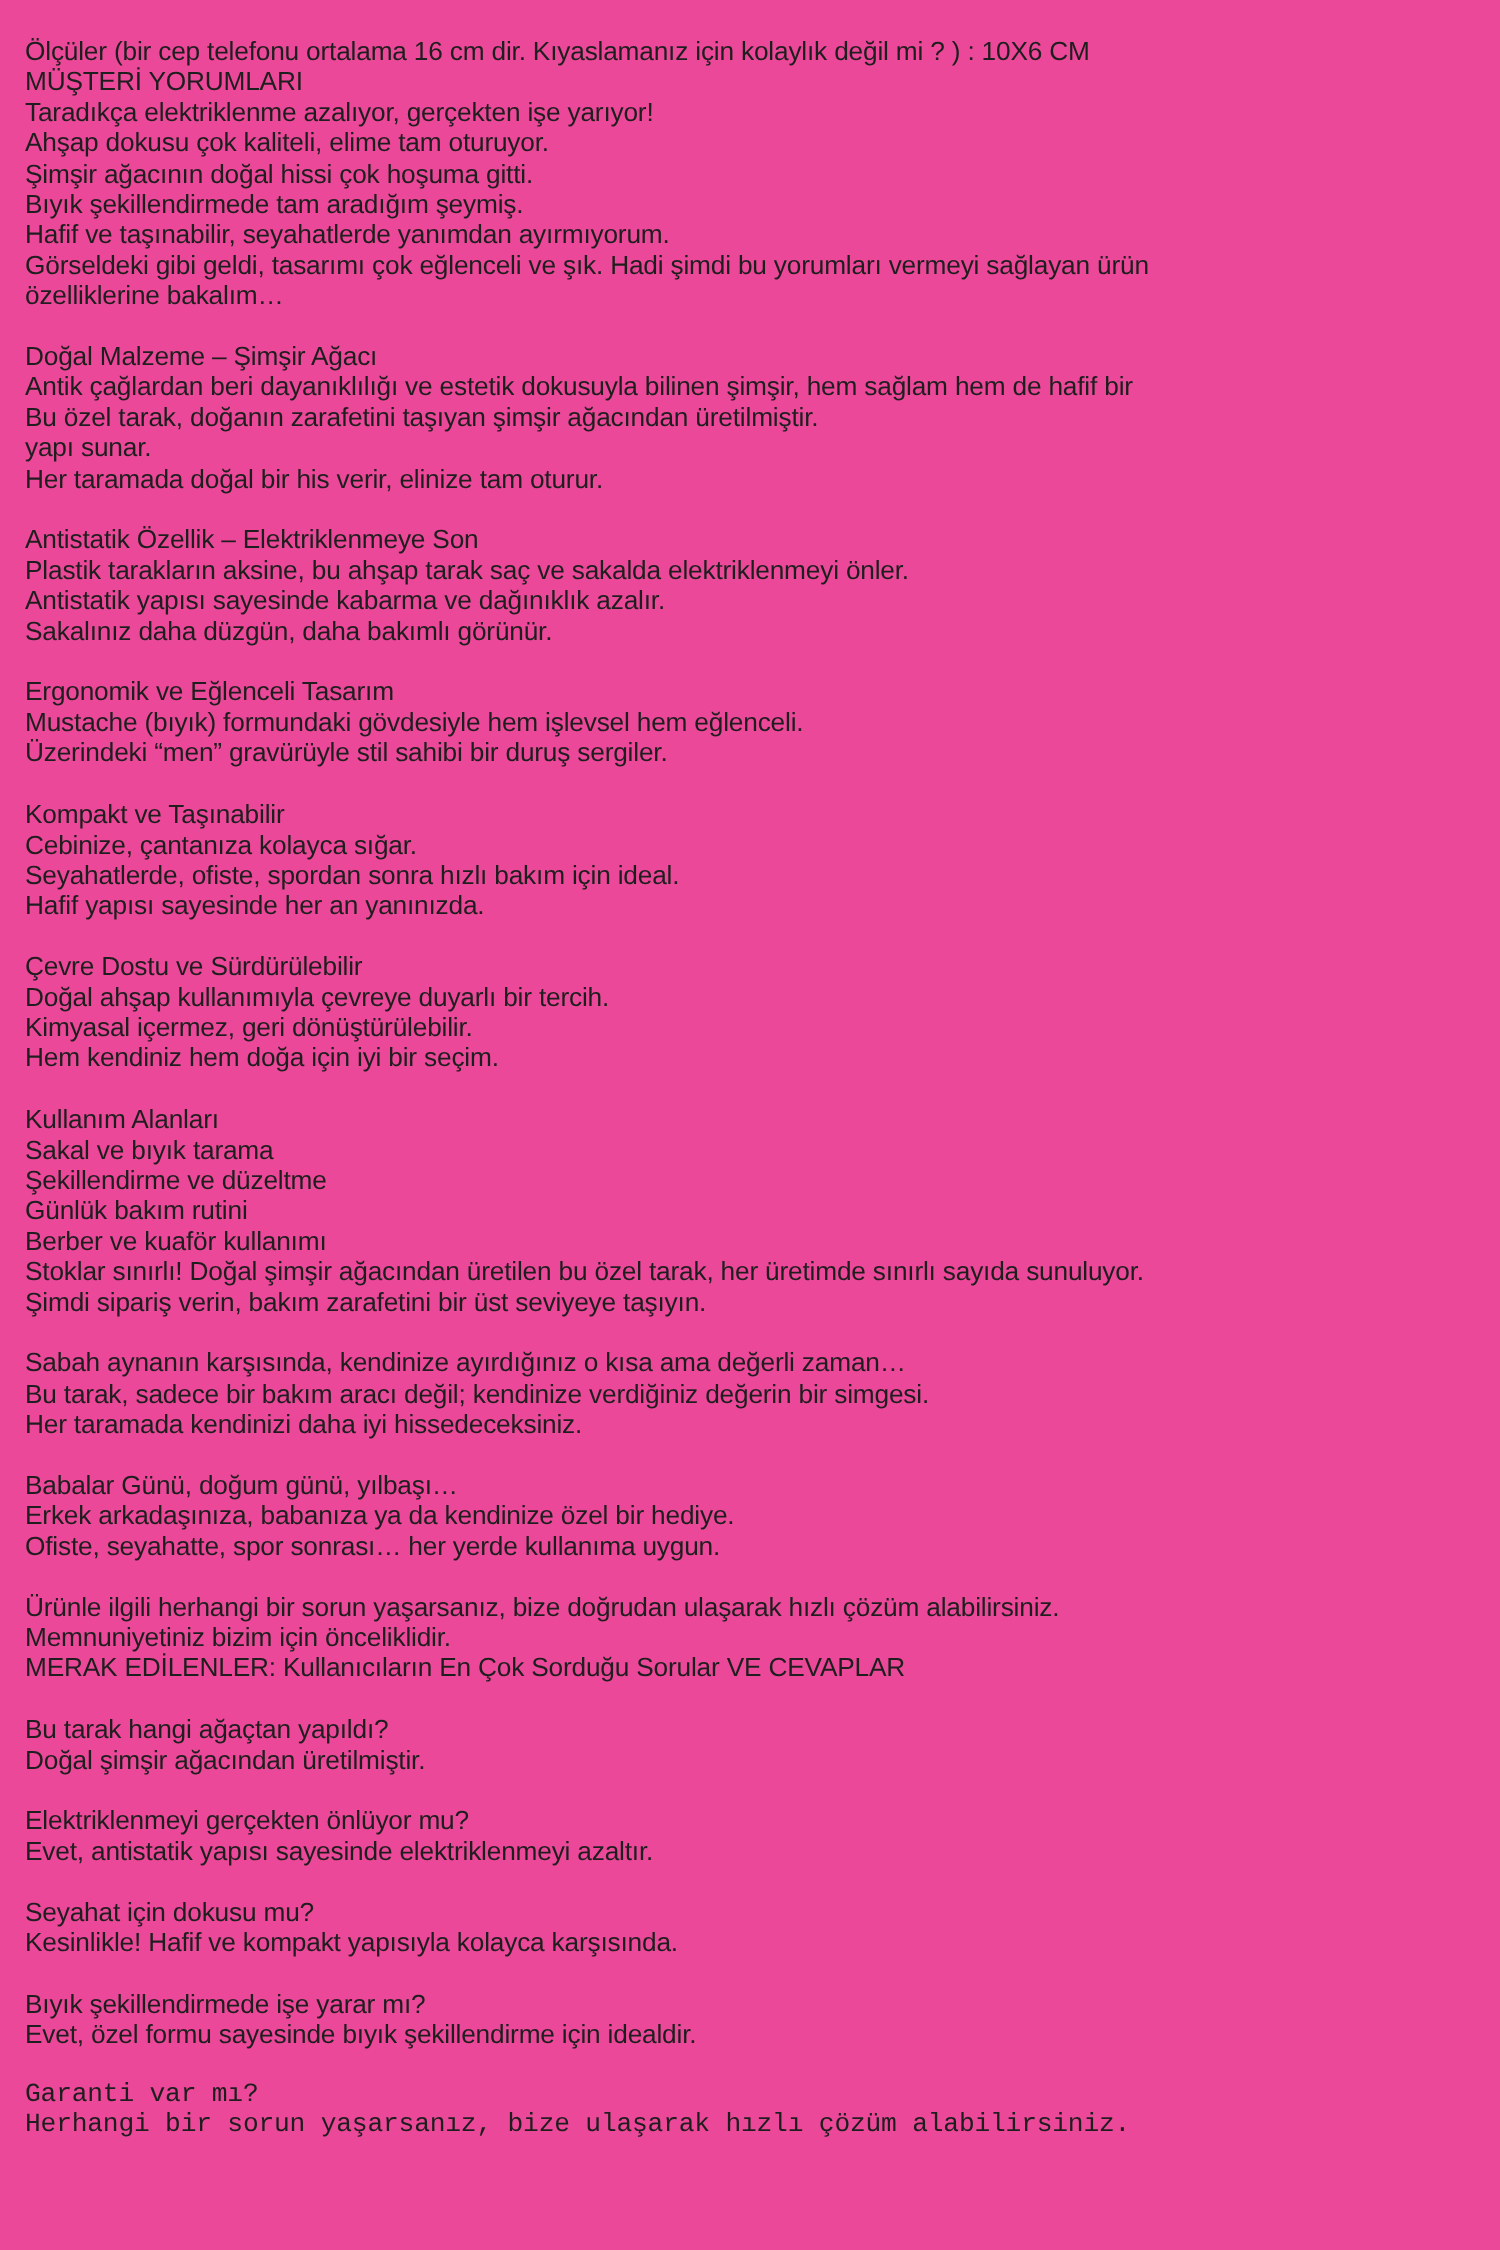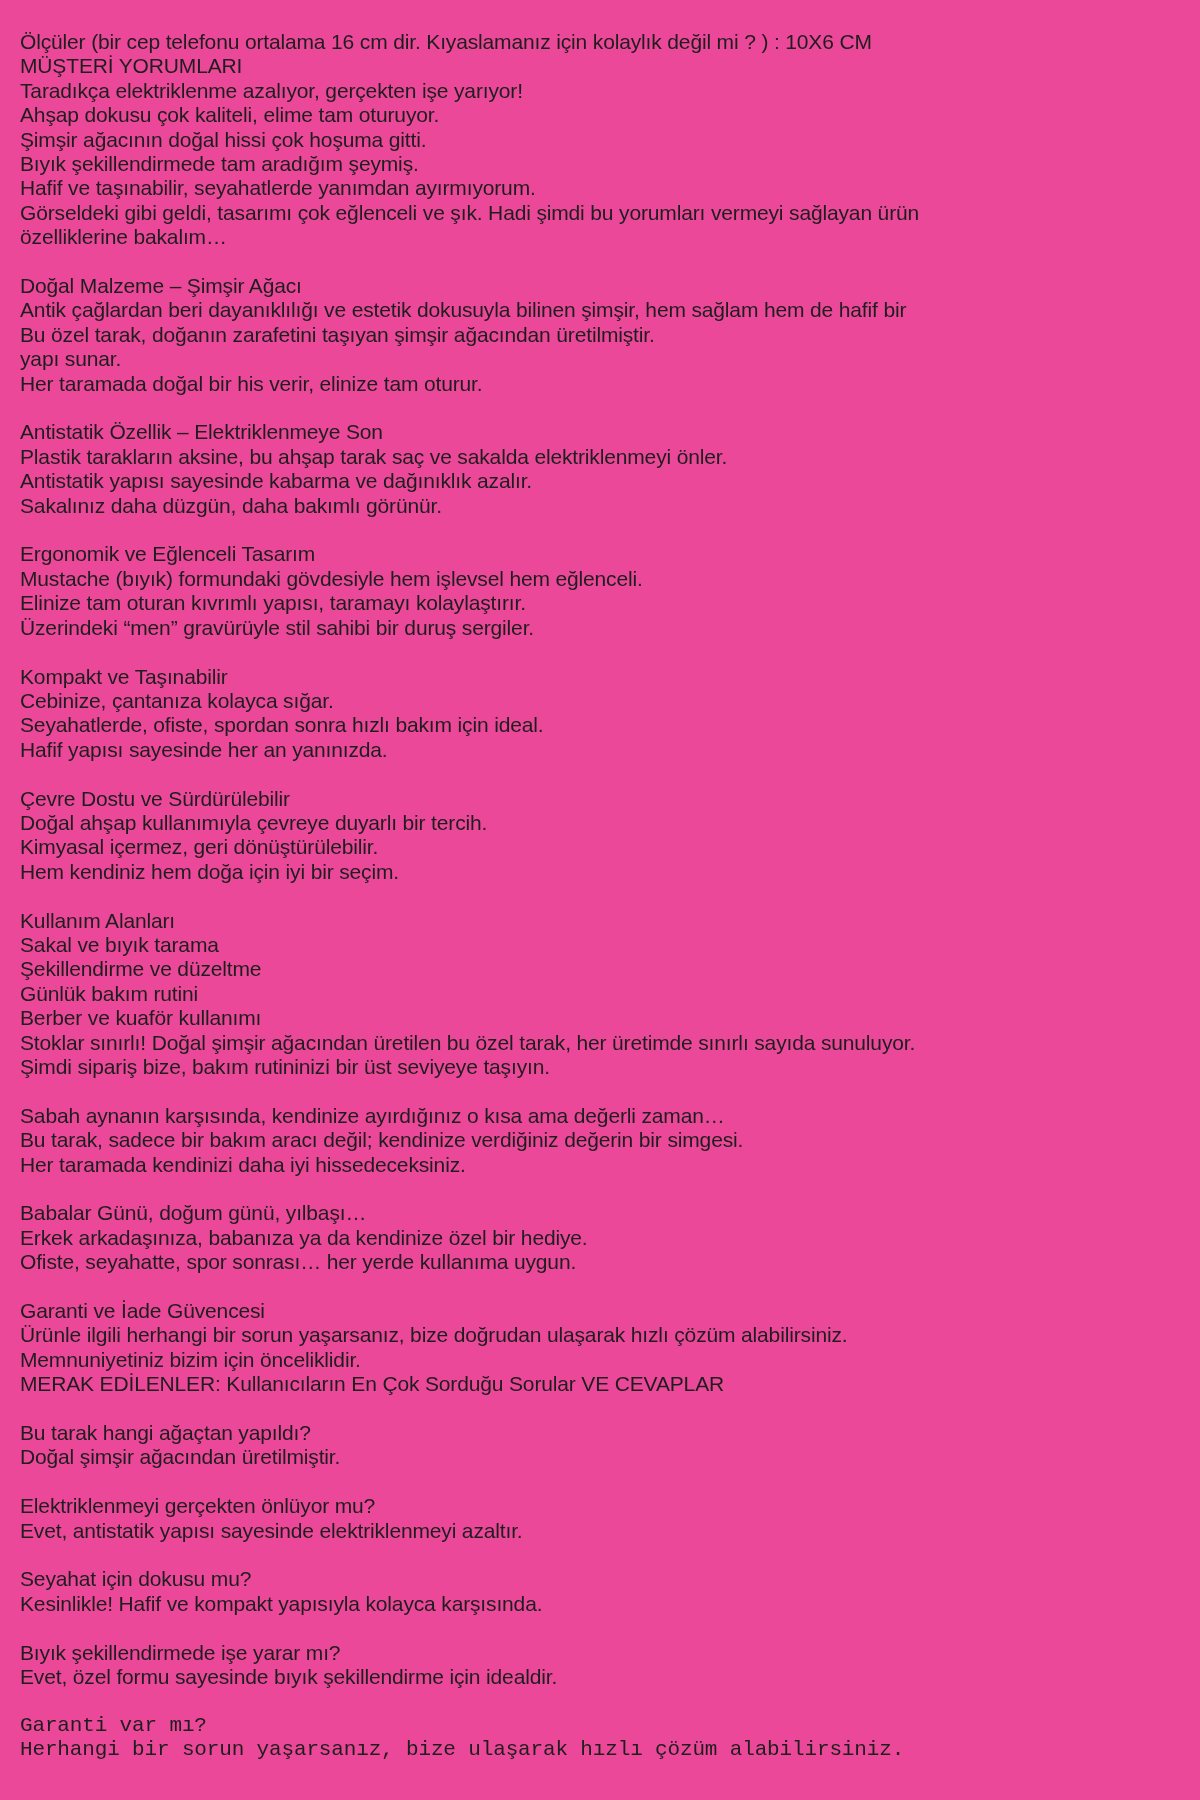--- a/index.html
+++ b/index.html
@@ -63,21 +63,20 @@
       </div>
       <div class="para">
         <div class="line">Antistatik Özellik – Elektriklenmeye Son</div>
         <div class="line">Plastik tarakların aksine, bu ahşap tarak saç ve sakalda elektriklenmeyi önler.</div>
         <div class="line">Antistatik yapısı sayesinde kabarma ve dağınıklık azalır.</div>
         <div class="line">Sakalınız daha düzgün, daha bakımlı görünür.</div>
       </div>
       <div class="para">
         <div class="line">Ergonomik ve Eğlenceli Tasarım</div>
         <div class="line">Mustache (bıyık) formundaki gövdesiyle hem işlevsel hem eğlenceli.</div>
-        <div class="line">Elinize tam oturan kıvrımlı yapısı, taramayı kolaylaştırır.</div>
         <div class="line">Üzerindeki “men” gravürüyle stil sahibi bir duruş sergiler.</div>
       </div>
       <div class="para">
         <div class="line">Kompakt ve Taşınabilir</div>
         <div class="line">Cebinize, çantanıza kolayca sığar.</div>
         <div class="line">Seyahatlerde, ofiste, spordan sonra hızlı bakım için ideal.</div>
         <div class="line">Hafif yapısı sayesinde her an yanınızda.</div>
       </div>
       <div class="para">
         <div class="line">Çevre Dostu ve Sürdürülebilir</div>
@@ -85,34 +84,33 @@
         <div class="line">Kimyasal içermez, geri dönüştürülebilir.</div>
         <div class="line">Hem kendiniz hem doğa için iyi bir seçim.</div>
       </div>
       <div class="para">
         <div class="line">Kullanım Alanları</div>
         <div class="line">Sakal ve bıyık tarama</div>
         <div class="line">Şekillendirme ve düzeltme</div>
         <div class="line">Günlük bakım rutini</div>
         <div class="line">Berber ve kuaför kullanımı</div>
         <div class="line">Stoklar sınırlı! Doğal şimşir ağacından üretilen bu özel tarak, her üretimde sınırlı sayıda sunuluyor.</div>
-        <div class="line">Şimdi sipariş bize, bakım rutininizi bir üst seviyeye taşıyın.</div>
+        <div class="line">Şimdi sipariş verin, bakım zarafetini bir üst seviyeye taşıyın.</div>
       </div>
       <div class="para">
         <div class="line">Sabah aynanın karşısında, kendinize ayırdığınız o kısa ama değerli zaman…</div>
         <div class="line">Bu tarak, sadece bir bakım aracı değil; kendinize verdiğiniz değerin bir simgesi.</div>
         <div class="line">Her taramada kendinizi daha iyi hissedeceksiniz.</div>
       </div>
       <div class="para">
         <div class="line">Babalar Günü, doğum günü, yılbaşı…</div>
         <div class="line">Erkek arkadaşınıza, babanıza ya da kendinize özel bir hediye.</div>
         <div class="line">Ofiste, seyahatte, spor sonrası… her yerde kullanıma uygun.</div>
       </div>
       <div class="para">
-        <div class="line">Garanti ve İade Güvencesi</div>
         <div class="line">Ürünle ilgili herhangi bir sorun yaşarsanız, bize doğrudan ulaşarak hızlı çözüm alabilirsiniz.</div>
         <div class="line">Memnuniyetiniz bizim için önceliklidir.</div>
         <div class="line">MERAK EDİLENLER: Kullanıcıların En Çok Sorduğu Sorular VE CEVAPLAR</div>
       </div>
       <div class="para">
         <div class="line">Bu tarak hangi ağaçtan yapıldı?</div>
         <div class="line">Doğal şimşir ağacından üretilmiştir.</div>
       </div>
       <div class="para">
         <div class="line">Elektriklenmeyi gerçekten önlüyor mu?</div>

